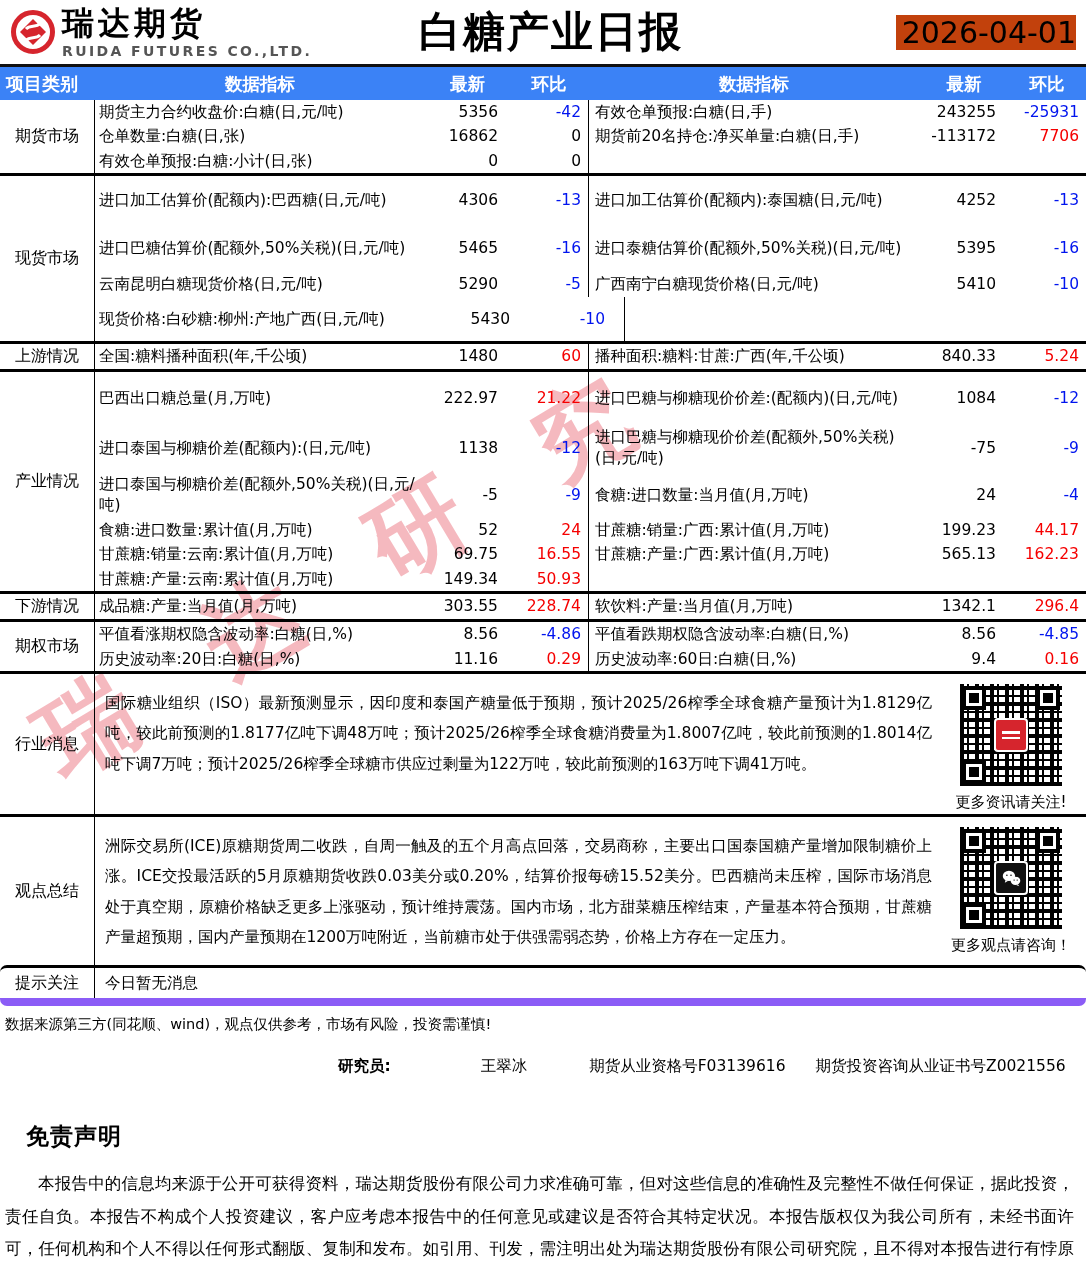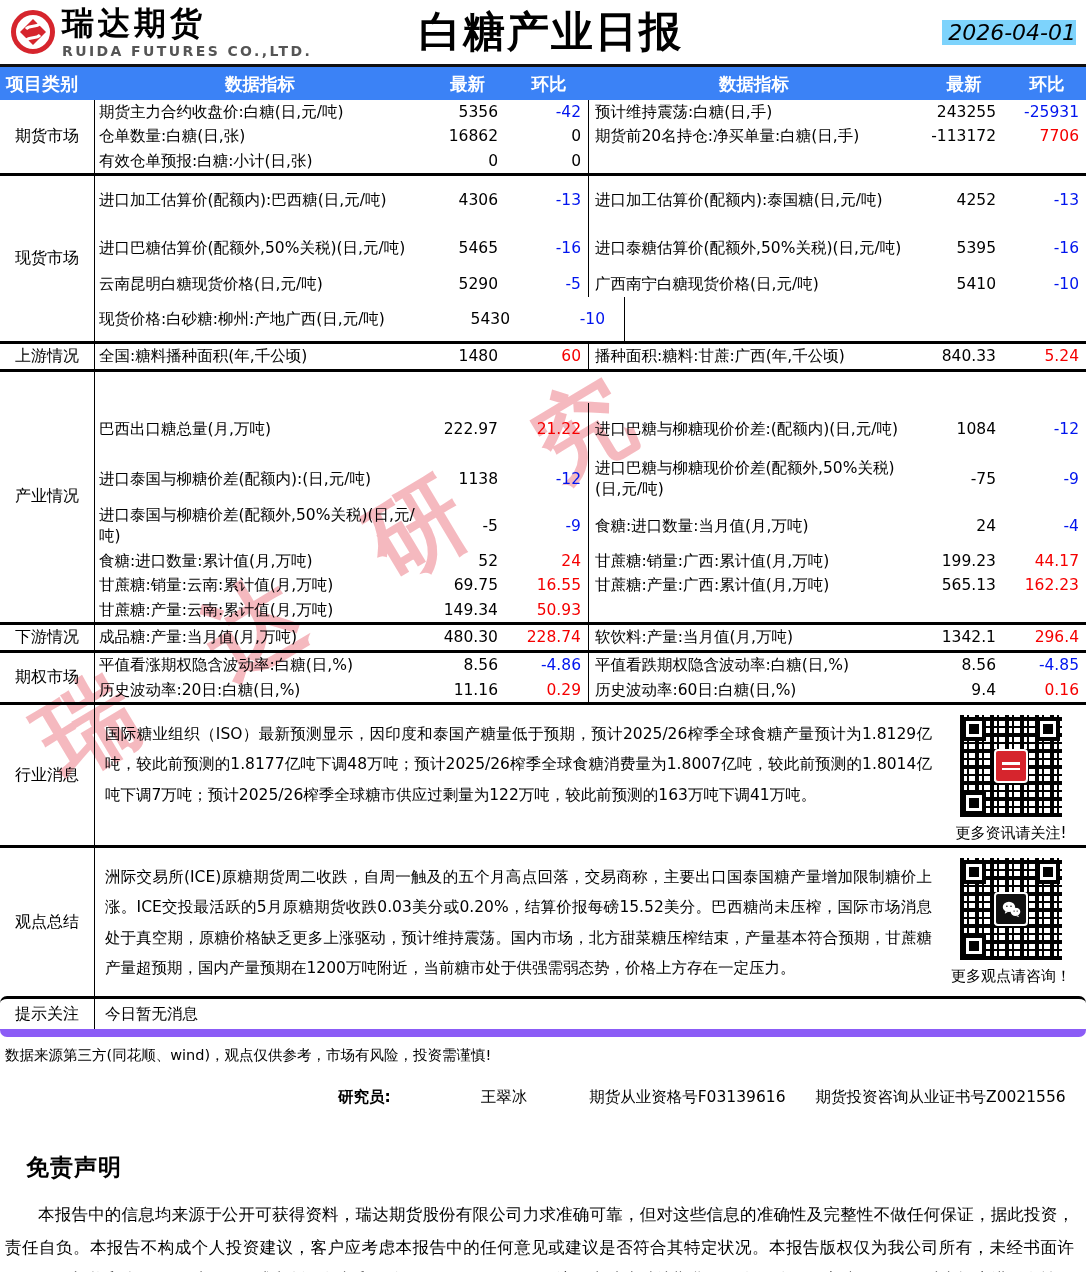--- a/index.html
+++ b/index.html
@@ -20,21 +20,21 @@
   
   .rpt-header{height:64px;display:flex;align-items:center;position:relative;padding:0 10px;box-sizing:border-box;}
   .brand{display:flex;align-items:center;gap:6px;}
   .brand-text{display:flex;flex-direction:column;line-height:1;}
   .brand-cn{font-size:32px;font-weight:bold;letter-spacing:4px;}
   .brand-en{font-size:14px;letter-spacing:2.4px;color:#555;margin-top:5px;font-weight:bold;}
   .rpt-title{
     position:absolute;left:16px;right:0;text-align:center;
     font-size:42px;font-weight:bold;letter-spacing:2px;
   }
-  .rpt-date{margin-left:auto;font-size:22px;z-index:2;background:#7dd3fc;padding-left:6px;font-style:italic;}
+  .rpt-date{margin-left:auto;font-size:30px;z-index:2;background:#c2410c;padding-left:6px;}
   
   .thead{
     display:grid;grid-template-columns:95px 330px 85px 78px 332px 88px 78px;
     align-items:center;background:#3b82f6;color:#fff;font-weight:bold;
     font-size:17.5px;height:33px;border-top:3px solid #101010;
   }
   .thead .th{text-align:center;}
   .thead .th:first-child{text-align:left;padding-left:6px;font-size:18px;}
   
   .section{display:grid;grid-template-columns:95px 1fr;border-top:3px solid #000;}
@@ -52,21 +52,21 @@
   .cell.num{justify-content:flex-end;padding-right:12px;}
   .cell.chg{padding-right:7px;}
   .cell.rlbl{border-left:1px solid #000;padding-left:6px;}
   .neg{color:#0014ee;}
   .pos{color:#f50000;}
   .zero{color:#000;}
   
   #data-table .section:nth-child(2) .trow:nth-child(1),
   #data-table .section:nth-child(2) .trow:nth-child(2){min-height:48px;}
   #data-table .section:nth-child(2) .trow:nth-child(4){min-height:44px;gap:12px;}
-  #data-table .section:nth-child(4) .trow:nth-child(1){min-height:52px;margin-top:31px;}
+  #data-table .section:nth-child(4) .trow:nth-child(1){min-height:52px;}
   #data-table .section:nth-child(4) .trow:nth-child(2){min-height:48px;}
   #data-table .section:nth-child(4) .trow:nth-child(3){min-height:46px;}
   
   .textsec{display:grid;grid-template-columns:95px 1fr 150px;border-top:3px solid #000;}
   .newstext{
     padding:14px 4px 10px 10px;font-size:15.5px;line-height:1.95;
     text-align:justify;
   }
   #news-section{min-height:140px;}
   #viewpoint-section{min-height:148px;}
@@ -147,21 +147,21 @@
   </div>
 
   <div id="data-table">
       <div class="section">
         <div class="cat">期货市场</div>
         <div class="rows">
           <div class="trow">
             <div class="cell lbl">期货主力合约收盘价:白糖(日,元/吨)</div>
             <div class="cell num">5356</div>
             <div class="cell num chg neg">-42</div>
-            <div class="cell lbl rlbl">预计维持震荡:白糖(日,手)</div>
+            <div class="cell lbl rlbl">有效仓单预报:白糖(日,手)</div>
             <div class="cell num">243255</div>
             <div class="cell num chg neg">-25931</div>
           </div>
           <div class="trow">
             <div class="cell lbl">仓单数量:白糖(日,张)</div>
             <div class="cell num">16862</div>
             <div class="cell num chg zero">0</div>
             <div class="cell lbl rlbl">期货前20名持仓:净买单量:白糖(日,手)</div>
             <div class="cell num">-113172</div>
             <div class="cell num chg pos">7706</div>
@@ -277,21 +277,21 @@
             <div class="cell num"></div>
             <div class="cell num chg zero"></div>
           </div>
         </div>
       </div>
       <div class="section">
         <div class="cat">下游情况</div>
         <div class="rows">
           <div class="trow">
             <div class="cell lbl">成品糖:产量:当月值(月,万吨)</div>
-            <div class="cell num">480.30</div>
+            <div class="cell num">303.55</div>
             <div class="cell num chg pos">228.74</div>
             <div class="cell lbl rlbl">软饮料:产量:当月值(月,万吨)</div>
             <div class="cell num">1342.1</div>
             <div class="cell num chg pos">296.4</div>
           </div>
         </div>
       </div>
       <div class="section">
         <div class="cat">期权市场</div>
         <div class="rows">

